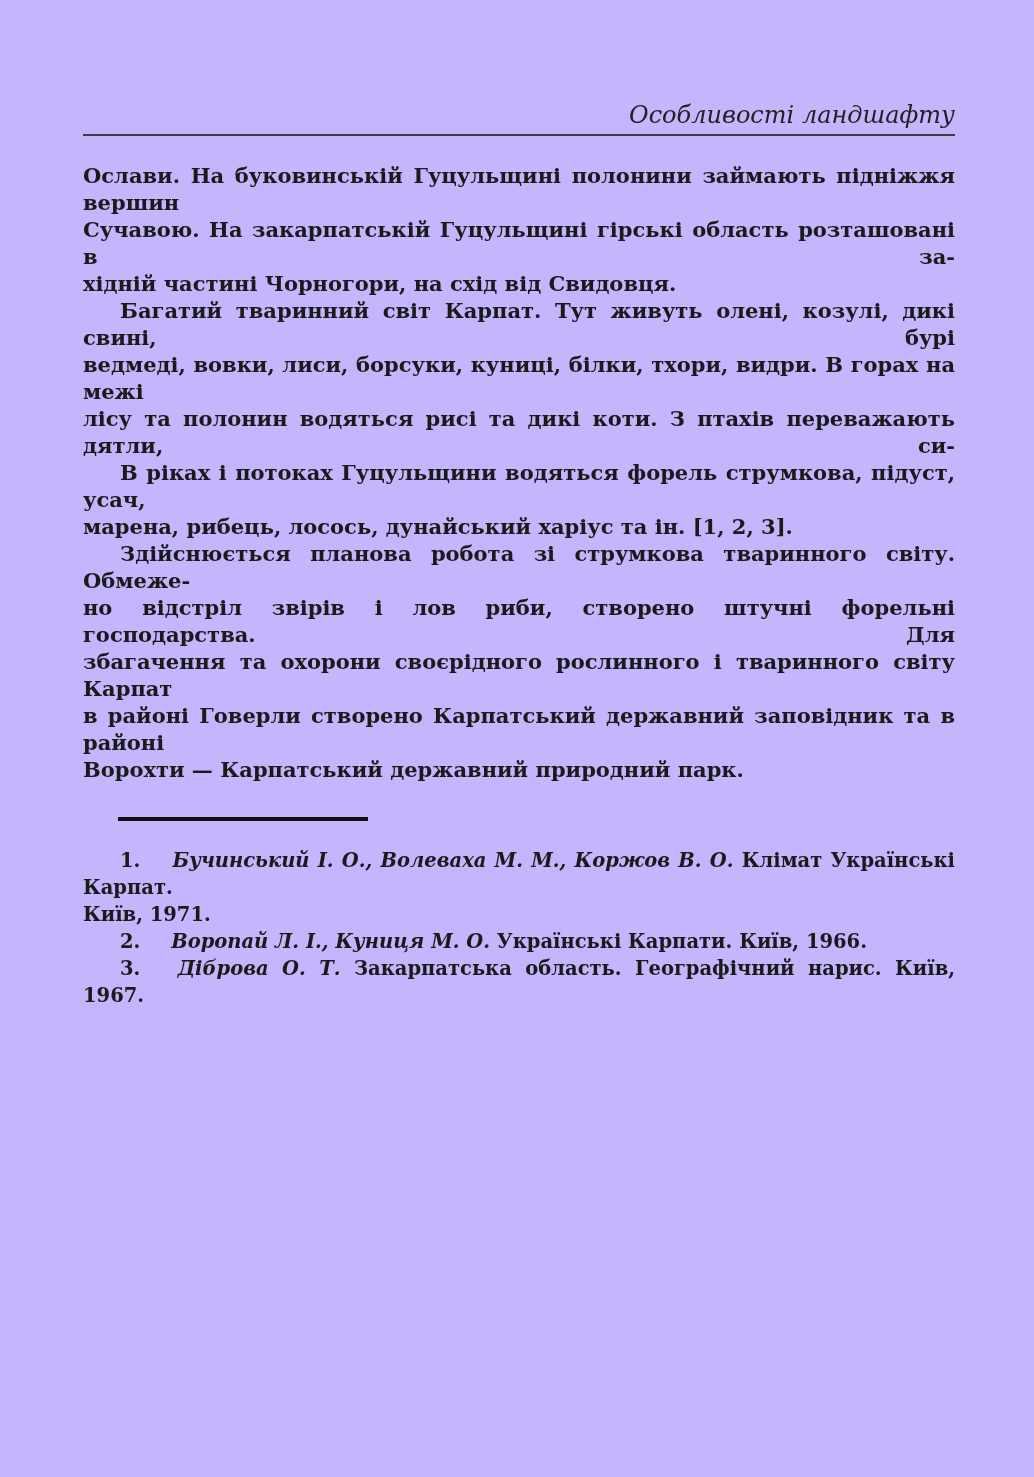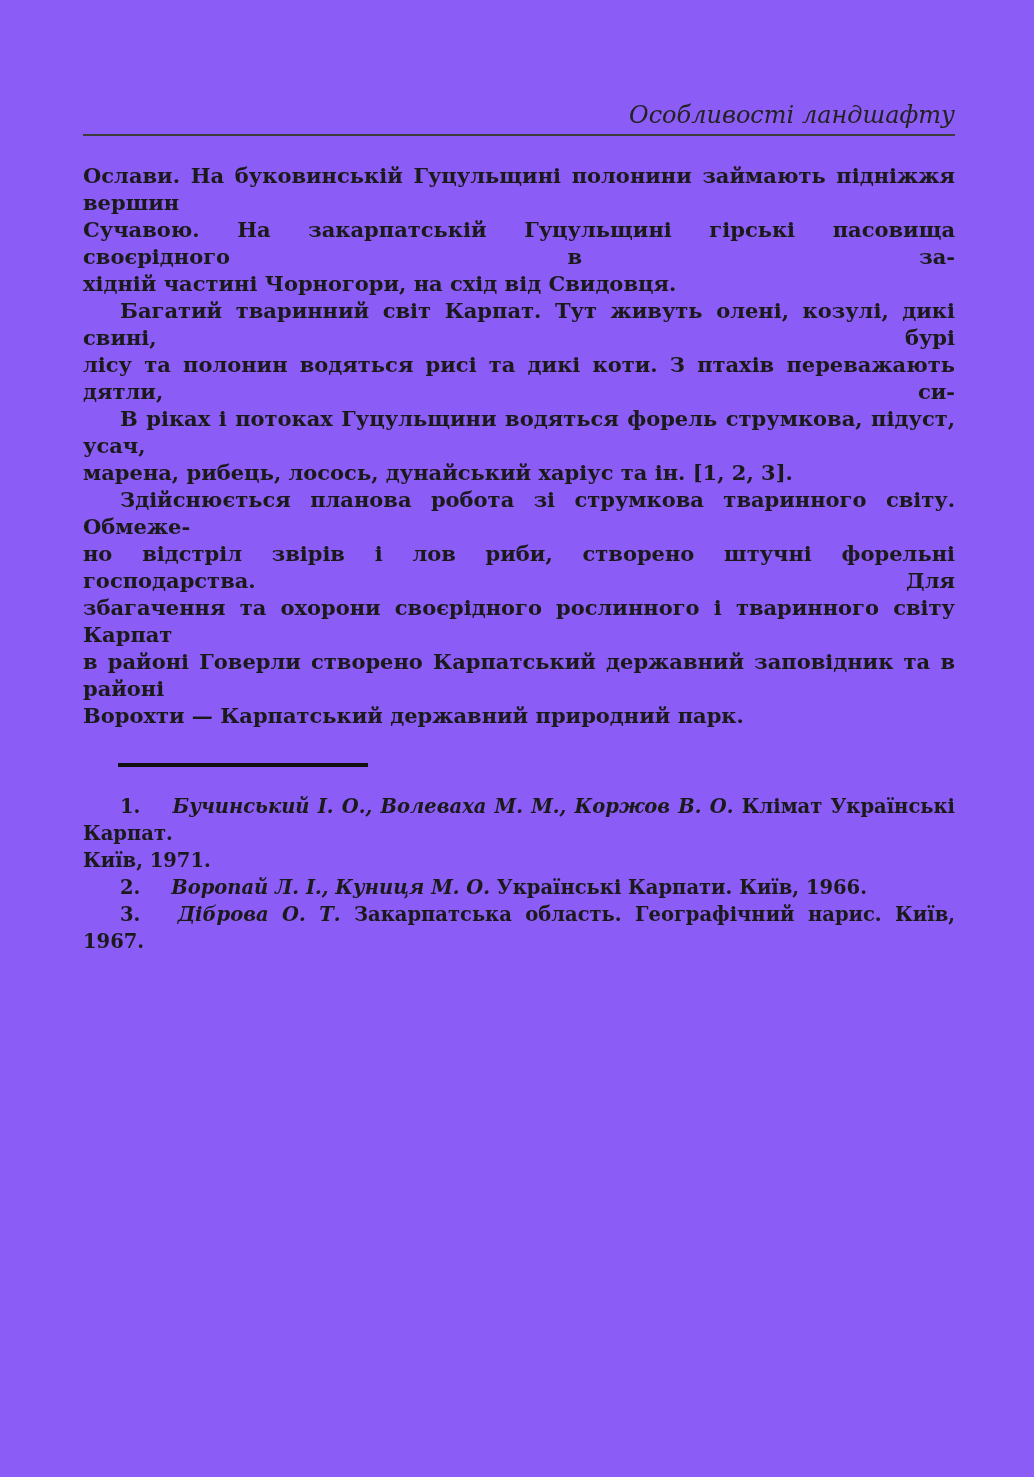--- a/index.html
+++ b/index.html
@@ -1,21 +1,21 @@
 <!DOCTYPE html>
 <html><head>
 <meta charset="utf-8">
 <style>
   * { margin: 0; padding: 0; box-sizing: border-box; }
   html, body { background: #e8e8e8; }
   .page {
     position: relative;
     width: 1034px;
     height: 1477px;
-    background: #8b5cf6;
+    background: #c4b5fd;
     font-family: "DejaVu Serif", "Liberation Serif", serif;
     color: #1a1a1a;
     overflow: hidden;
   }
   .textblock {
     position: absolute;
     left: 83px;
     top: 0;
     width: 872px;
   }
@@ -69,25 +69,26 @@
   <div class="textblock">
 
     <div class="running-head">
       <span>Особливості ландшафту</span>
     </div>
     <div class="head-rule"></div>
 
     <div class="bodytext">
       <div>
         <span class="line">Ослави. На буковинській Гуцульщині полонини займають підніжжя вершин</span>
-        <span class="line">Сучавою. На закарпатській Гуцульщині гірські пасовища своєрідного в за-</span>
+        <span class="line">Сучавою. На закарпатській Гуцульщині гірські область розташовані в за-</span>
         <span class="line last">хідній частині Чорногори, на схід від Свидовця.</span>
       </div>
       <div>
         <span class="line indent">Багатий тваринний світ Карпат. Тут живуть олені, козулі, дикі свині, бурі</span>
+        <span class="line">ведмеді, вовки, лиси, борсуки, куниці, білки, тхори, видри. В горах на межі</span>
         <span class="line">лісу та полонин водяться рисі та дикі коти. З птахів переважають дятли, си-</span>
       </div>
       <div>
         <span class="line indent">В ріках і потоках Гуцульщини водяться форель струмкова, підуст, усач,</span>
         <span class="line last">марена, рибець, лосось, дунайський харіус та ін. [1, 2, 3].</span>
       </div>
       <div>
         <span class="line indent">Здійснюється планова робота зі струмкова тваринного світу. Обмеже-</span>
         <span class="line">но відстріл звірів і лов риби, створено штучні форельні господарства. Для</span>
         <span class="line">збагачення та охорони своєрідного рослинного і тваринного світу Карпат</span>

